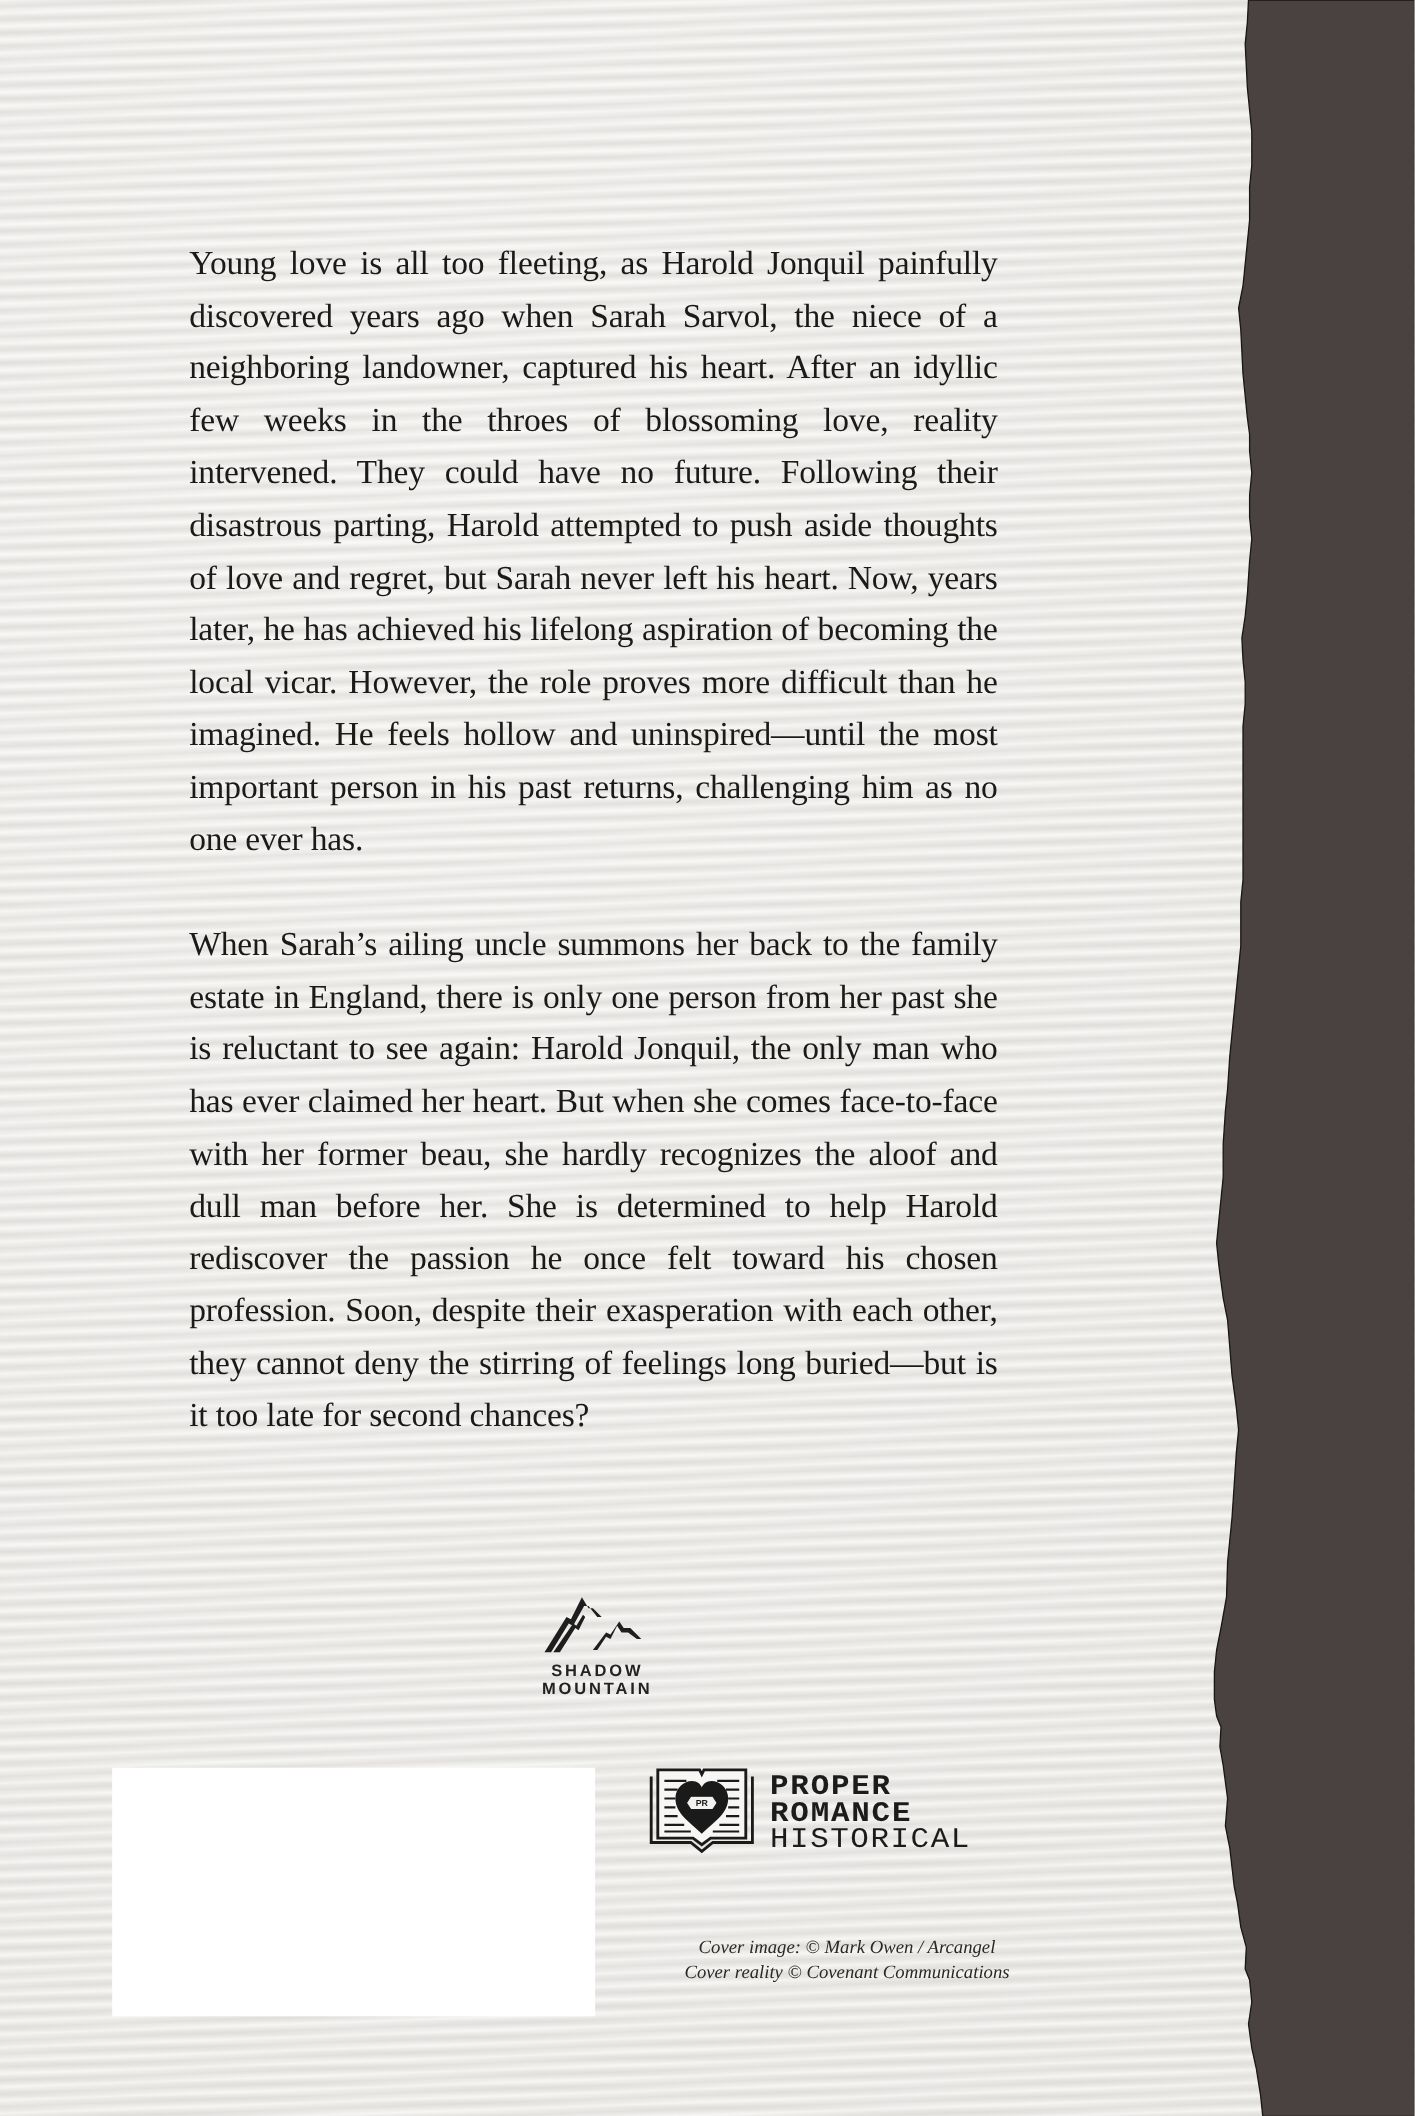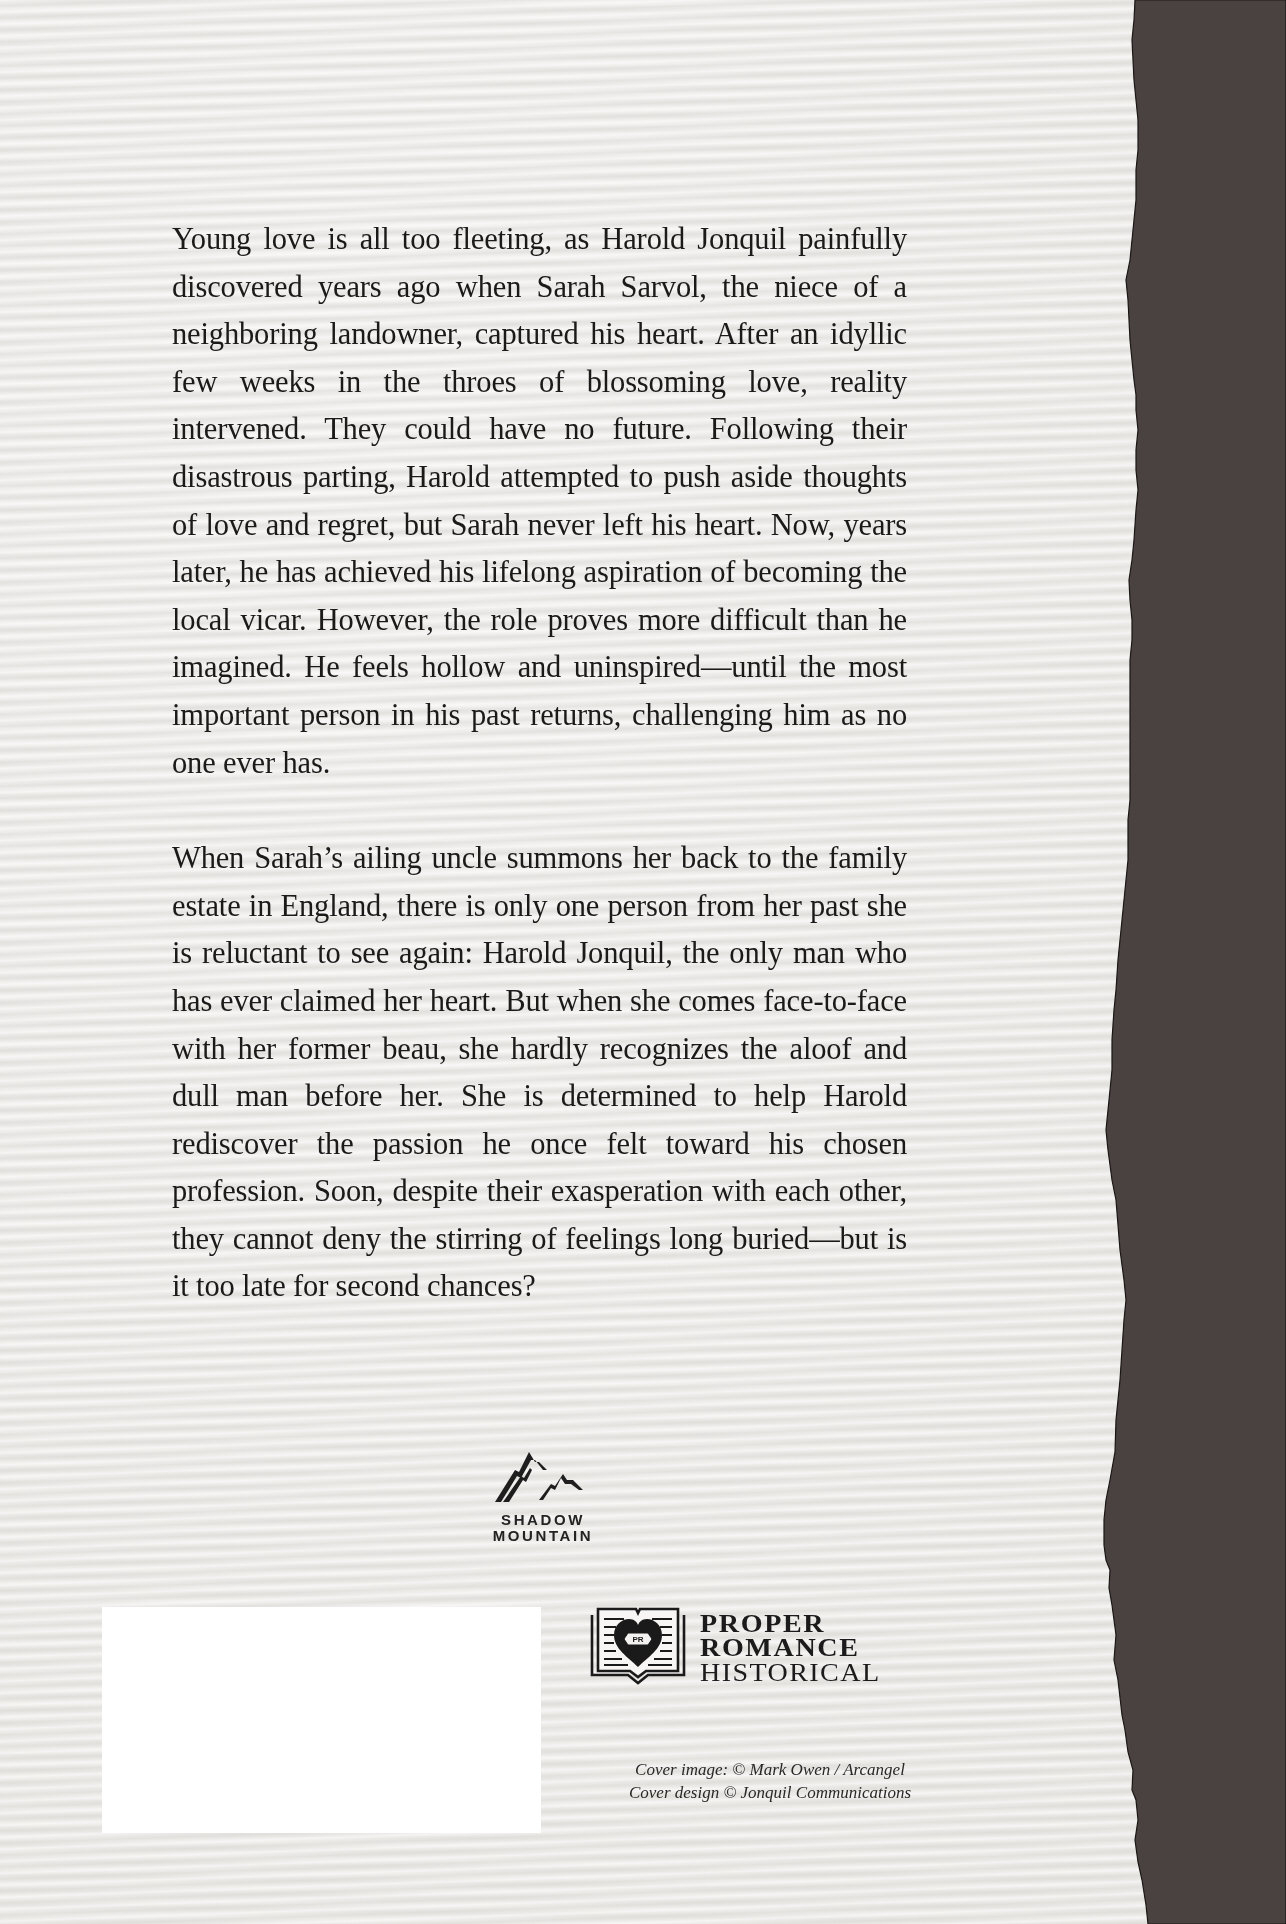--- a/index.html
+++ b/index.html
@@ -82,21 +82,21 @@
       left: 588px;
       top: 1608px;
       width: 330px;
       height: 80px;
       display: flex;
       align-items: center;
     }
     .imprint-logo .book-mark { flex: 0 0 auto; }
     .imprint-words {
       margin-left: 12px;
-      font-family: Liberation Serif, serif;
+      font-family: Liberation Mono, monospace;
       color: #1b1b1b;
       line-height: 1;
     }
     .imprint-words .w1, .imprint-words .w2 {
       font-weight: bold;
       font-size: 26px;
       letter-spacing: 1.5px;
       line-height: 24px;
       display: block;
       transform: scaleX(1.08);
@@ -209,16 +209,16 @@
     </span>
     <div class="imprint-words">
       <span class="w1">PROPER</span>
       <span class="w2">ROMANCE</span>
       <span class="w3">HISTORICAL</span>
     </div>
   </div>
 
   <div class="credits">
     <div>Cover image: © Mark Owen / Arcangel</div>
-    <div>Cover design © Jonquil Communications</div>
+    <div>Cover reality © Covenant Communications</div>
   </div>
 
 </div>
 
 </body></html>

